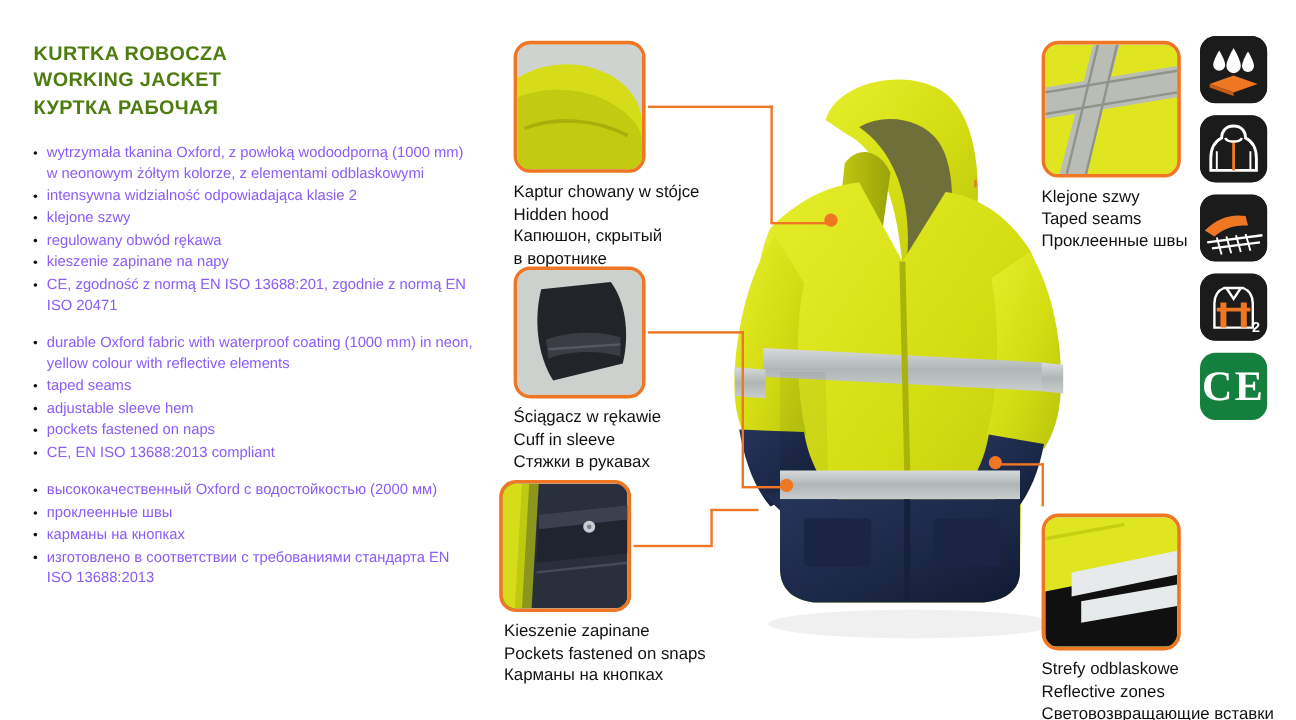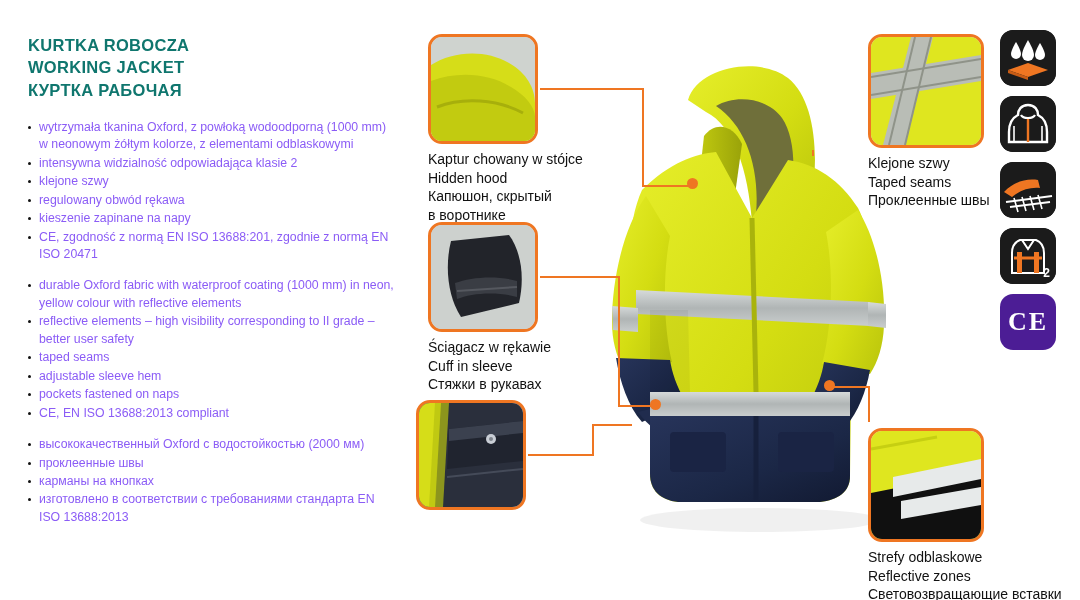--- a/index.html
+++ b/index.html
@@ -28,21 +28,21 @@
     width: 370px;
   }
   .title-block {
     margin-bottom: 18px;
   }
   .title-line {
     font-weight: bold;
     font-size: 16.5px;
     letter-spacing: 0.3px;
     line-height: 1.35;
-    color: #0f766e;
+    color: #4d7c0f;
   }
   .bullets {
     list-style: none;
     margin: 0 0 14px 0;
     padding: 0;
   }
   .bullets li {
     position: relative;
     padding-left: 11px;
     font-size: 12.3px;
@@ -130,25 +130,25 @@
   .icon-badge {
     width: 56px;
     height: 56px;
     border-radius: 13px;
     background: #1b1b1b;
     margin-bottom: 10px;
     position: relative;
     overflow: hidden;
   }
   .ce-badge {
-    background: #4c1d95;
+    background: #15803d;
     color: #fff;
     font-family: "Liberation Serif", serif;
     font-weight: bold;
-    font-size: 26px;
+    font-size: 35px;
     display: flex;
     align-items: center;
     justify-content: center;
     letter-spacing: 2px;
   }
 </style>
 </head>
 <body>
 
 <div class="page">
@@ -165,21 +165,20 @@
       <li>wytrzymała tkanina Oxford, z powłoką wodoodporną (1000 mm) w neonowym żółtym kolorze, z elementami odblaskowymi</li>
       <li>intensywna widzialność odpowiadająca klasie 2</li>
       <li>klejone szwy</li>
       <li>regulowany obwód rękawa</li>
       <li>kieszenie zapinane na napy</li>
       <li>CE, zgodność z normą EN ISO 13688:201, zgodnie z normą EN ISO 20471</li>
     </ul>
 
     <ul class="bullets group-spacing">
       <li>durable Oxford fabric with waterproof coating (1000 mm) in neon, yellow colour with reflective elements</li>
-      <li>reflective elements – high visibility corresponding to II grade – better user safety</li>
       <li>taped seams</li>
       <li>adjustable sleeve hem</li>
       <li>pockets fastened on naps</li>
       <li>CE, EN ISO 13688:2013 compliant</li>
     </ul>
 
     <ul class="bullets group-spacing">
       <li>высококачественный Oxford с водостойкостью (2000 мм)</li>
       <li>проклеенные швы</li>
       <li>карманы на кнопках</li>
@@ -295,20 +294,25 @@
         <rect width="104" height="104" fill="#2a2f3c"></rect>
         <path d="M0 0 L22 0 L16 104 L0 104 Z" fill="#d6dd18"></path>
         <path d="M16 0 L30 0 L24 104 L10 104 Z" fill="#b7c00f" opacity="0.7"></path>
         <path d="M30 26 L104 18 L104 58 L28 66 Z" fill="#20242f"></path>
         <path d="M30 26 L104 18 L104 30 L30 38 Z" fill="#3b414f"></path>
         <circle cx="72" cy="36" r="5" fill="#c9ced6"></circle>
         <circle cx="72" cy="36" r="2" fill="#7e838c"></circle>
         <path d="M28 74 L104 66" stroke="#454b59" stroke-width="2" fill="none"></path>
       </svg>
     </div>
+    <div class="caption" style="margin-left:4px;">
+      <div>Kieszenie zapinane</div>
+      <div>Pockets fastened on snaps</div>
+      <div>Карманы на кнопках</div>
+    </div>
   </div>
   <div class="leader h" style="left:528px; top:454px; width:66px;"></div>
   <div class="leader v" style="left:592px; top:424px; height:30px;"></div>
   <div class="leader h" style="left:592px; top:424px; width:40px;"></div>
 
   <div class="callout" style="left:868px; top:34px;">
     <div class="thumb thumb-big">
       <svg viewBox="0 0 110 108" width="110" height="108" aria-hidden="true">
         <rect width="110" height="108" fill="#dfe61f"></rect>
         <path d="M0 36 L110 18 L110 44 L0 62 Z" fill="#b9bdb6"></path>

